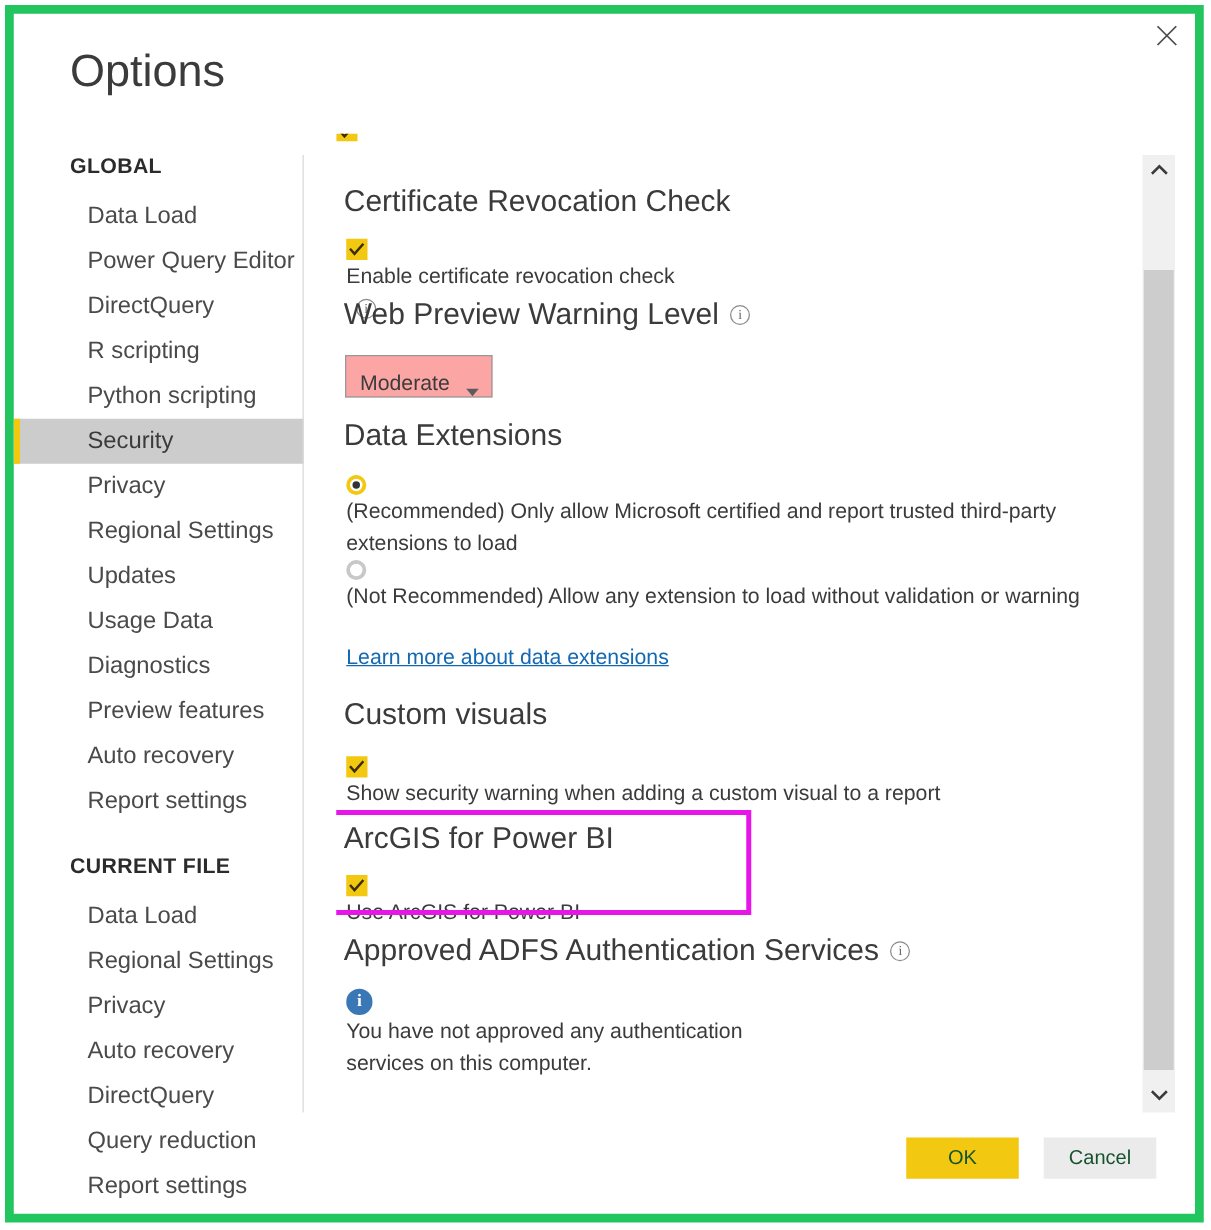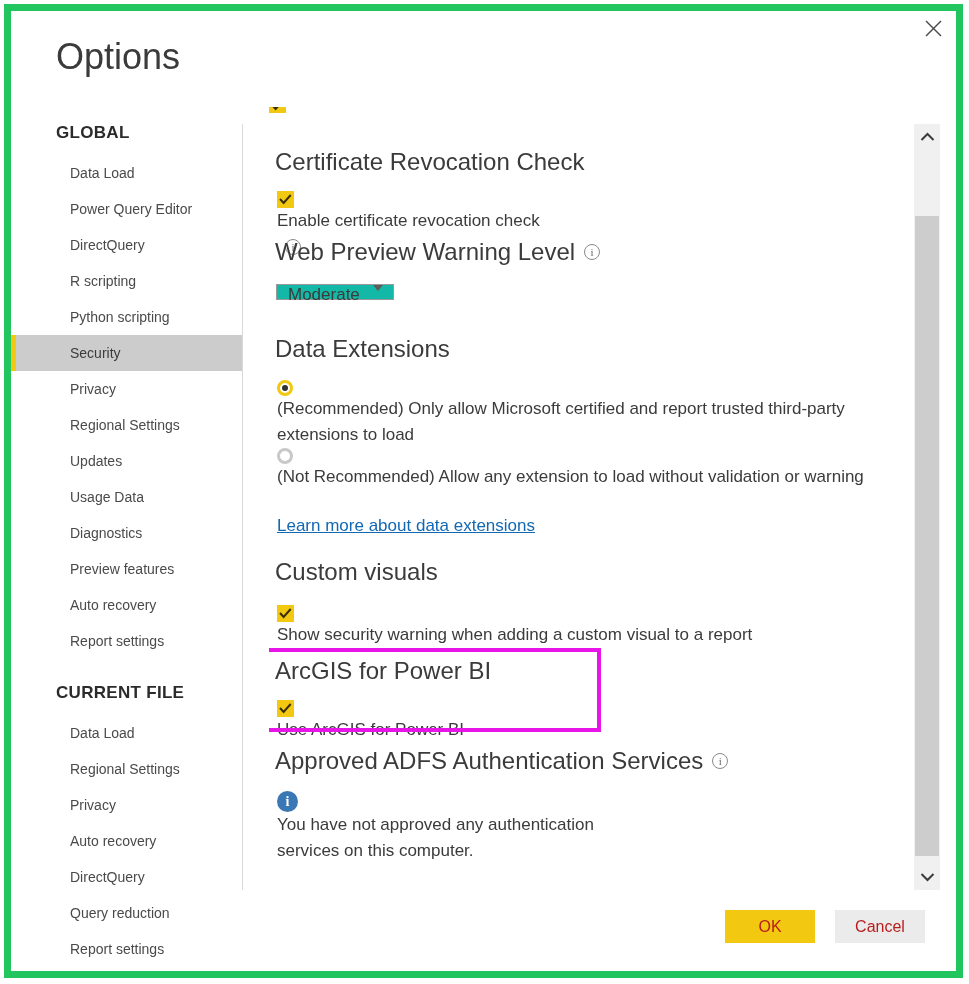--- a/index.html
+++ b/index.html
@@ -74,21 +74,21 @@
     font-weight: 700;
     color: #2b2b2b;
     padding-left: 45px;
     letter-spacing: .3px;
   }
   .side-item {
     position: relative;
     height: 36px;
     line-height: 36px;
     padding-left: 59px;
-    font-size: 14px;
+    font-size: 19px;
     color: #4a4a4a;
     cursor: pointer;
     box-sizing: border-box;
   }
   .side-item.selected {
     background: #cccccc;
     color: #3b3b3b;
   }
   .side-item.selected::before {
     content: "";
@@ -206,24 +206,24 @@
     line-height: 21px;
     text-align: center;
     font-family: "Liberation Serif", serif;
     margin-right: 10px;
     margin-top: 2px;
   }
 
   
   .dropdown {
     display: inline-flex;
-    align-items: flex-start;
+    align-items: flex-end;
     border: 1px solid #999999;
-    background: #14b8a6;
-    height: 16px;
+    background: #fca5a5;
+    height: 34px;
     padding: 0 10px 0 11px;
     font-size: 17px;
     color: #3b3b3b;
     cursor: pointer;
     box-sizing: border-box;
   }
   .dropdown .caret {
     margin-left: 13px;
     width: 0; height: 0;
     border-left: 5px solid transparent;
@@ -278,21 +278,21 @@
     height: 640px;
     background: #cdcdcd;
     cursor: pointer;
   }
 
   
   .btn {
     position: absolute;
     height: 33px;
     font-size: 16px;
-    color: #b91c1c;
+    color: #14532d;
     display: flex;
     align-items: center;
     justify-content: center;
     cursor: pointer;
     border: none;
     font-family: "Liberation Sans", sans-serif;
     box-sizing: border-box;
   }
   .btn-ok {
     left: 714px;

